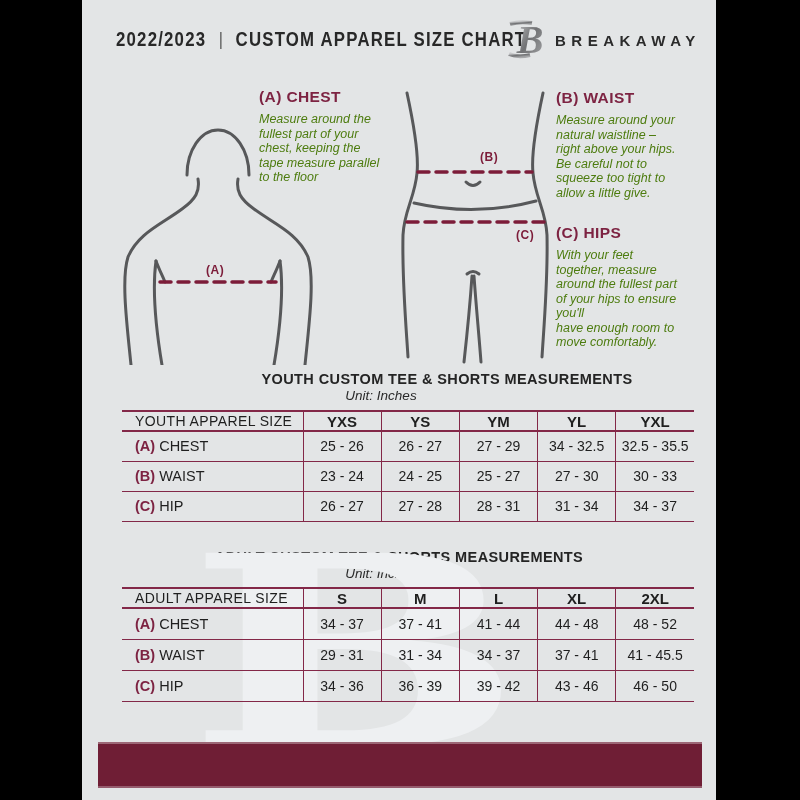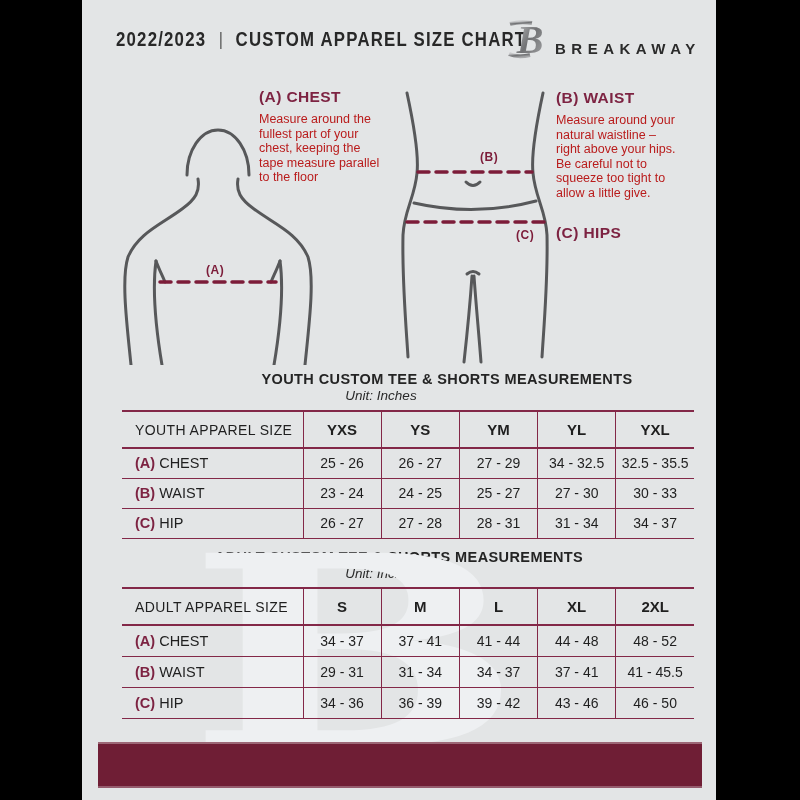--- a/index.html
+++ b/index.html
@@ -11,42 +11,42 @@
     position:absolute; left:82px; top:0; width:634px; height:800px;
     background:#e3e5e6; overflow:hidden;
   }
   .abs { position:absolute; }
 
   
   .hdr-left { left:34px; top:27px; display:flex; align-items:center;
     transform:scaleX(.8); transform-origin:left center; white-space:nowrap; }
   .hdr-year, .hdr-title { font-size:21px; font-weight:bold; color:#282828; letter-spacing:1.5px; }
   .hdr-sep { font-size:18px; color:#4a4a4a; margin:0 16px; font-weight:normal; }
-  .brand-name { left:473px; top:32px; font-size:15px; font-weight:bold; letter-spacing:5.5px; color:#2b2b2b;margin-top:8px; }
+  .brand-name { left:473px; top:32px; font-size:15px; font-weight:bold; letter-spacing:5.5px; color:#2b2b2b; }
   .logo { left:424px; top:16px; }
 
   
   .guide-h { font-size:15.5px; font-weight:bold; color:#7d2342; letter-spacing:.4px; }
-  .guide-b { font-size:12.5px; color:#b91c1c; line-height:14.5px;
+  .guide-b { font-size:12.5px; font-style:italic; color:#4d7c0f; line-height:14.5px;
     width:160px; white-space:pre-line; }
   .fig-tag { font-size:12px; font-weight:bold; color:#7c1c39; letter-spacing:.5px; }
 
   
   .sec-title { left:0; width:634px; text-align:center; font-size:14.5px; font-weight:bold;
     color:#242424; letter-spacing:.4px; }
   .sec-unit { left:0; width:598px; text-align:center; font-size:13.5px; font-style:italic; color:#2a2a2a; }
 
   
   .size-table { position:absolute; left:40px; border-collapse:collapse; table-layout:fixed;
     width:572px; z-index:2; }
   .t-youth { top:410px; }
   .t-adult { top:587px; }
   .size-table col.c0 { width:181px; }
   .size-table col.cv { width:78.2px; }
-  .size-table thead tr { height:37px; border-top:2px solid #832848; border-bottom:2px solid #832848; }
+  .size-table thead tr { height:20px; border-top:2px solid #832848; border-bottom:2px solid #832848; }
   .t-youth tbody tr { height:30px; }
   .t-adult tbody tr { height:31px; }
   .size-table tbody tr { border-bottom:1.6px solid #832848; }
   .size-table th, .size-table td { padding:0; vertical-align:middle; text-align:center;
     color:#1f1f1f; font-weight:normal; }
   .size-table th + th, .size-table td + td { border-left:1.4px solid #832848; }
   .size-table th.szcol { font-size:15px; font-weight:bold; }
   .size-table th.label-col { text-align:left; padding-left:13px; font-size:14px; letter-spacing:.4px; }
   .size-table td.label-col { text-align:left; padding-left:13px; font-size:14.5px; }
   .size-table td { font-size:14px; }
@@ -128,20 +128,27 @@
 
   <div class="abs guide-h" style="left:474px; top:89px;">(B) WAIST</div>
   <div class="abs guide-b" style="left:474px; top:113px;">Measure around your
 natural waistline –
 right above your hips.
 Be careful not to
 squeeze too tight to
 allow a little give.</div>
 
   <div class="abs guide-h" style="left:474px; top:224px;text-align:center;">(C) HIPS</div>
+  <div class="abs guide-b" style="left:474px; top:248px;">With your feet
+together, measure
+around the fullest part
+of your hips to ensure
+you'll
+have enough room to
+move comfortably.</div>
 
   <div class="abs watermark">B</div>
 
   <div class="abs sec-title" style="top:371px;margin-left:48px;">YOUTH CUSTOM TEE &amp; SHORTS MEASUREMENTS</div>
   <div class="abs sec-unit" style="top:388px;">Unit: Inches</div>
 
   <table class="size-table t-youth">
     <colgroup>
         <col class="c0">
         <col class="cv">

